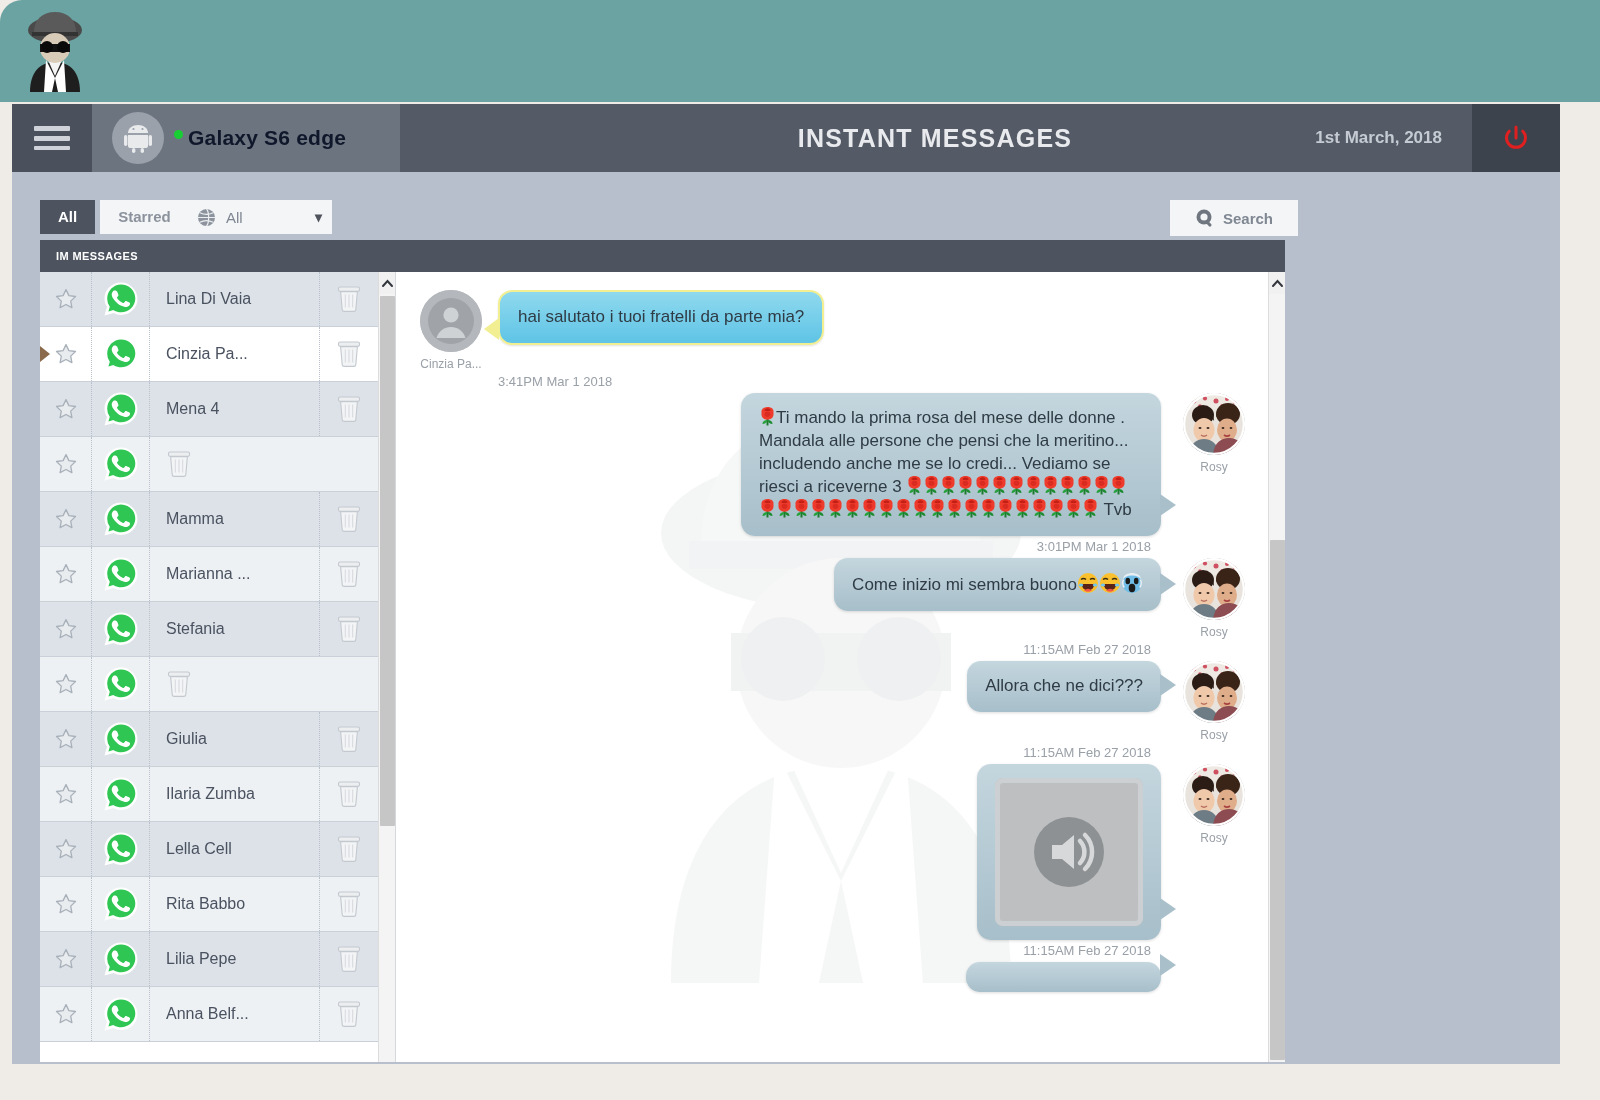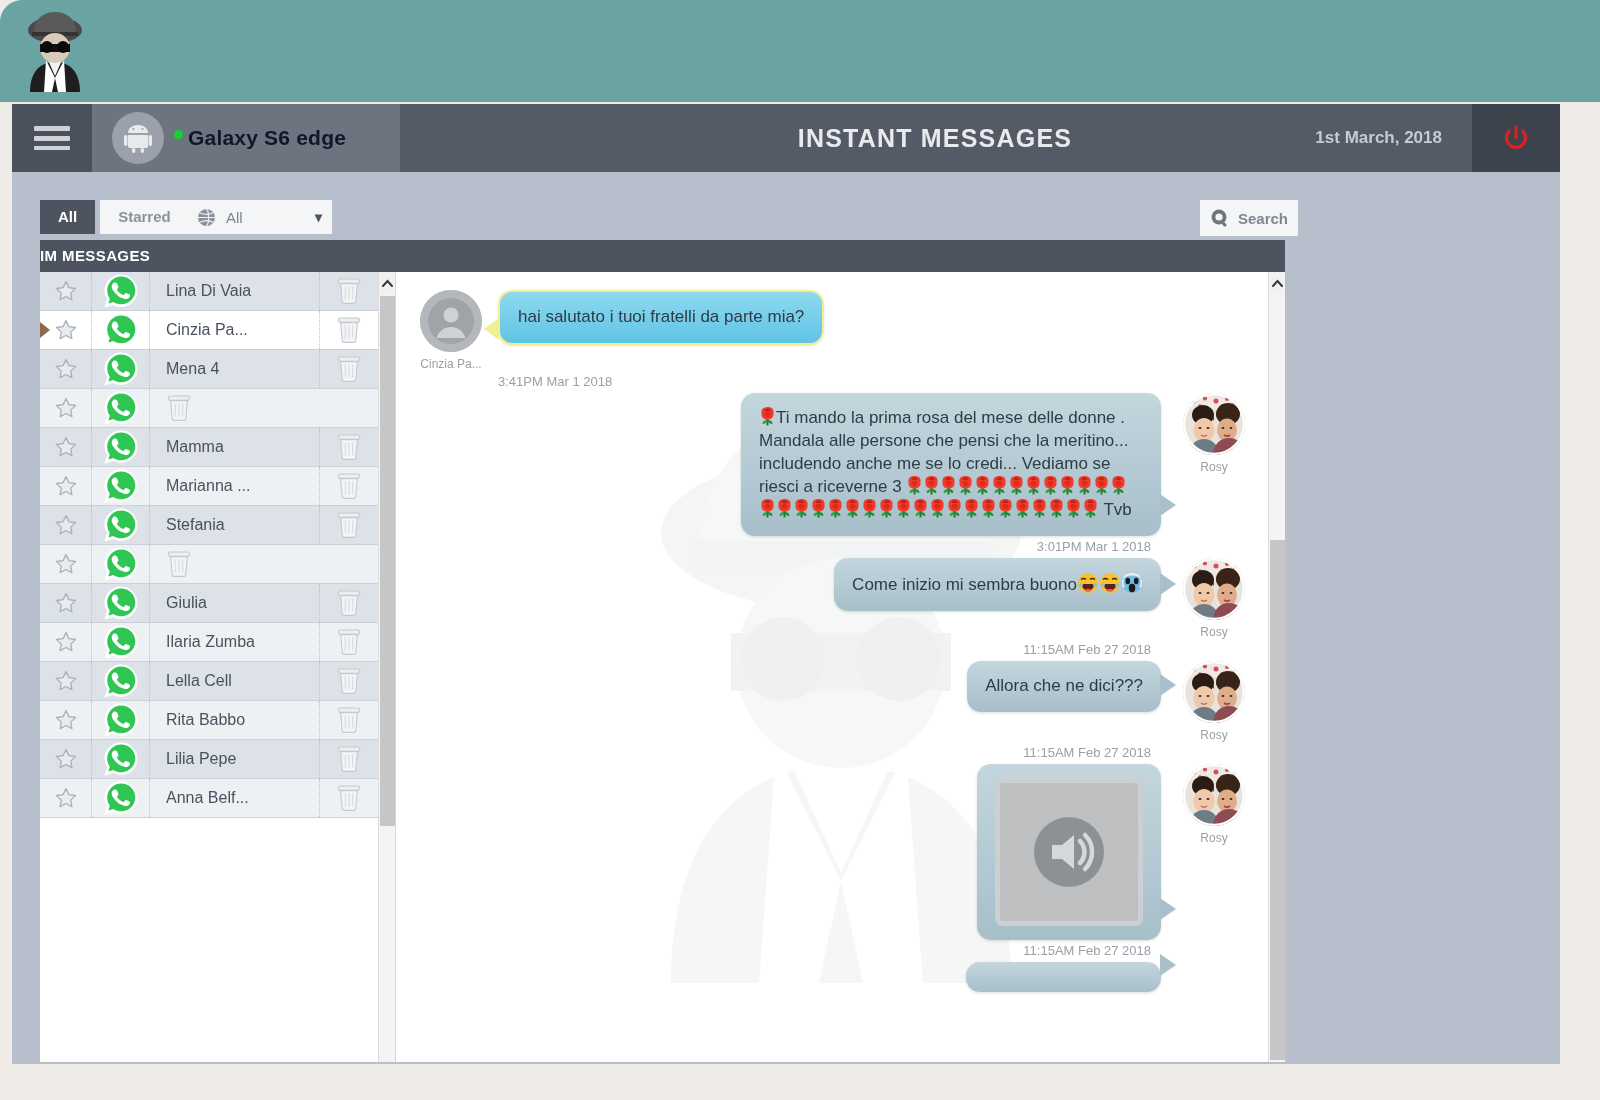--- a/index.html
+++ b/index.html
@@ -166,40 +166,41 @@
   .globe-icon { width: 19px; height: 19px; flex: none; }
   .proto-label {
     font-size: 15px; color: #7f8792;
     margin-left: 10px; flex: 1;
   }
   .caret { font-size: 14px; color: #4f545c; font-weight: bold; }
 
   .search-box {
     position: absolute;
     top: 28px; right: 262px;
-    width: 98px; height: 36px;
+    width: 128px; height: 36px;
     background: #f4f5f7;
     display: flex; align-items: center; justify-content: center;
     gap: 8px;
     cursor: pointer;
   }
   .search-icon { width: 20px; height: 20px; flex:none; }
   .search-label { font-size: 15px; color: #7f8792; font-weight: bold; }
 
   
   .section-header {
     position: absolute;
     left: 28px; top: 136px;
     width: 1245px; height: 32px;
     background: #4d545f;
     color: #ffffff;
-    font-size: 15px;
+    font-size: 11px;
     font-weight: bold;
     letter-spacing: .4px;
     line-height: 32px;
+    padding-left: 16px;
   }
 
   
   .content {
     position: absolute;
     left: 28px; top: 168px;
     width: 1245px; height: 790px;
     display: flex;
   }
 
@@ -212,21 +213,21 @@
   }
   .contacts-list {
     position: absolute;
     left: 0; top: 0;
     width: 338px; height: 790px;
     overflow: hidden;
   }
   .contact-row {
     display: flex;
     align-items: center;
-    height: 39px;
+    height: 55px;
     border-bottom: 1px solid #c9d0d8;
     background: #dde2e8;
     position: relative;
     cursor: pointer;
   }
   .contact-row.alt { background: #eef1f4; }
   .contact-row.selected { background: #ffffff; }
   .sel-marker {
     position: absolute;
     left: 0; top: 50%;

